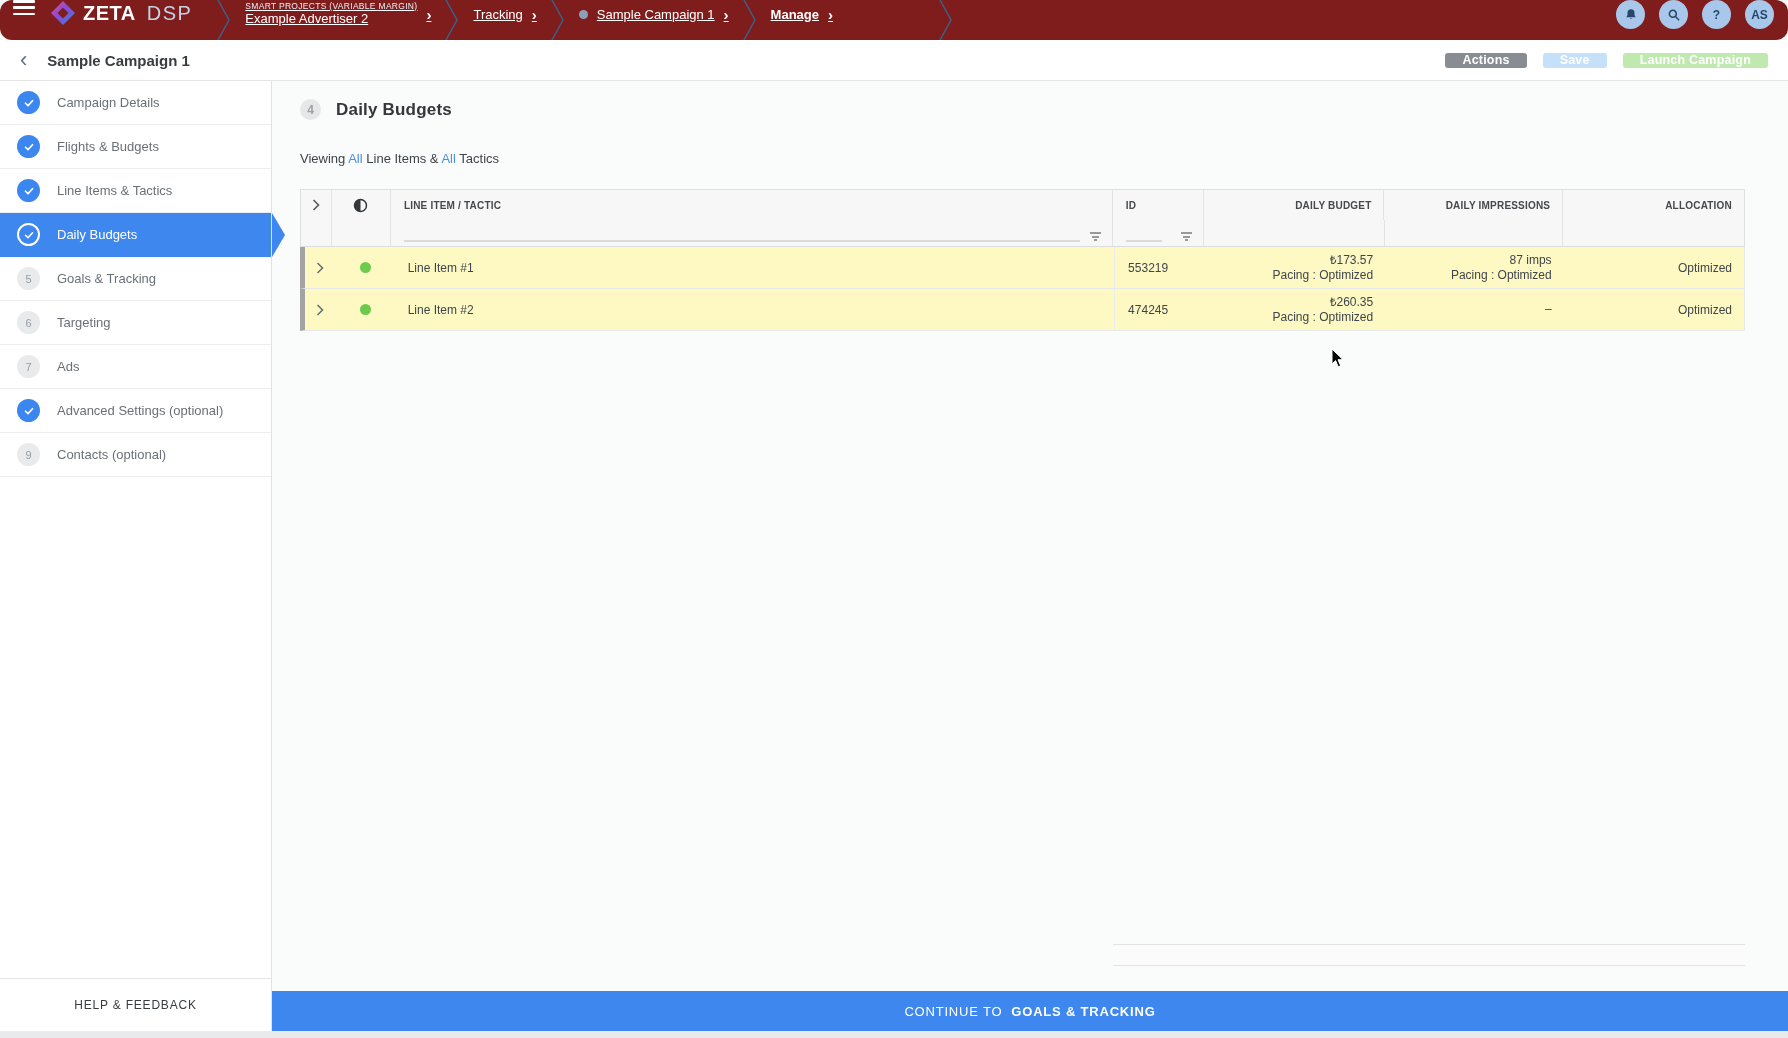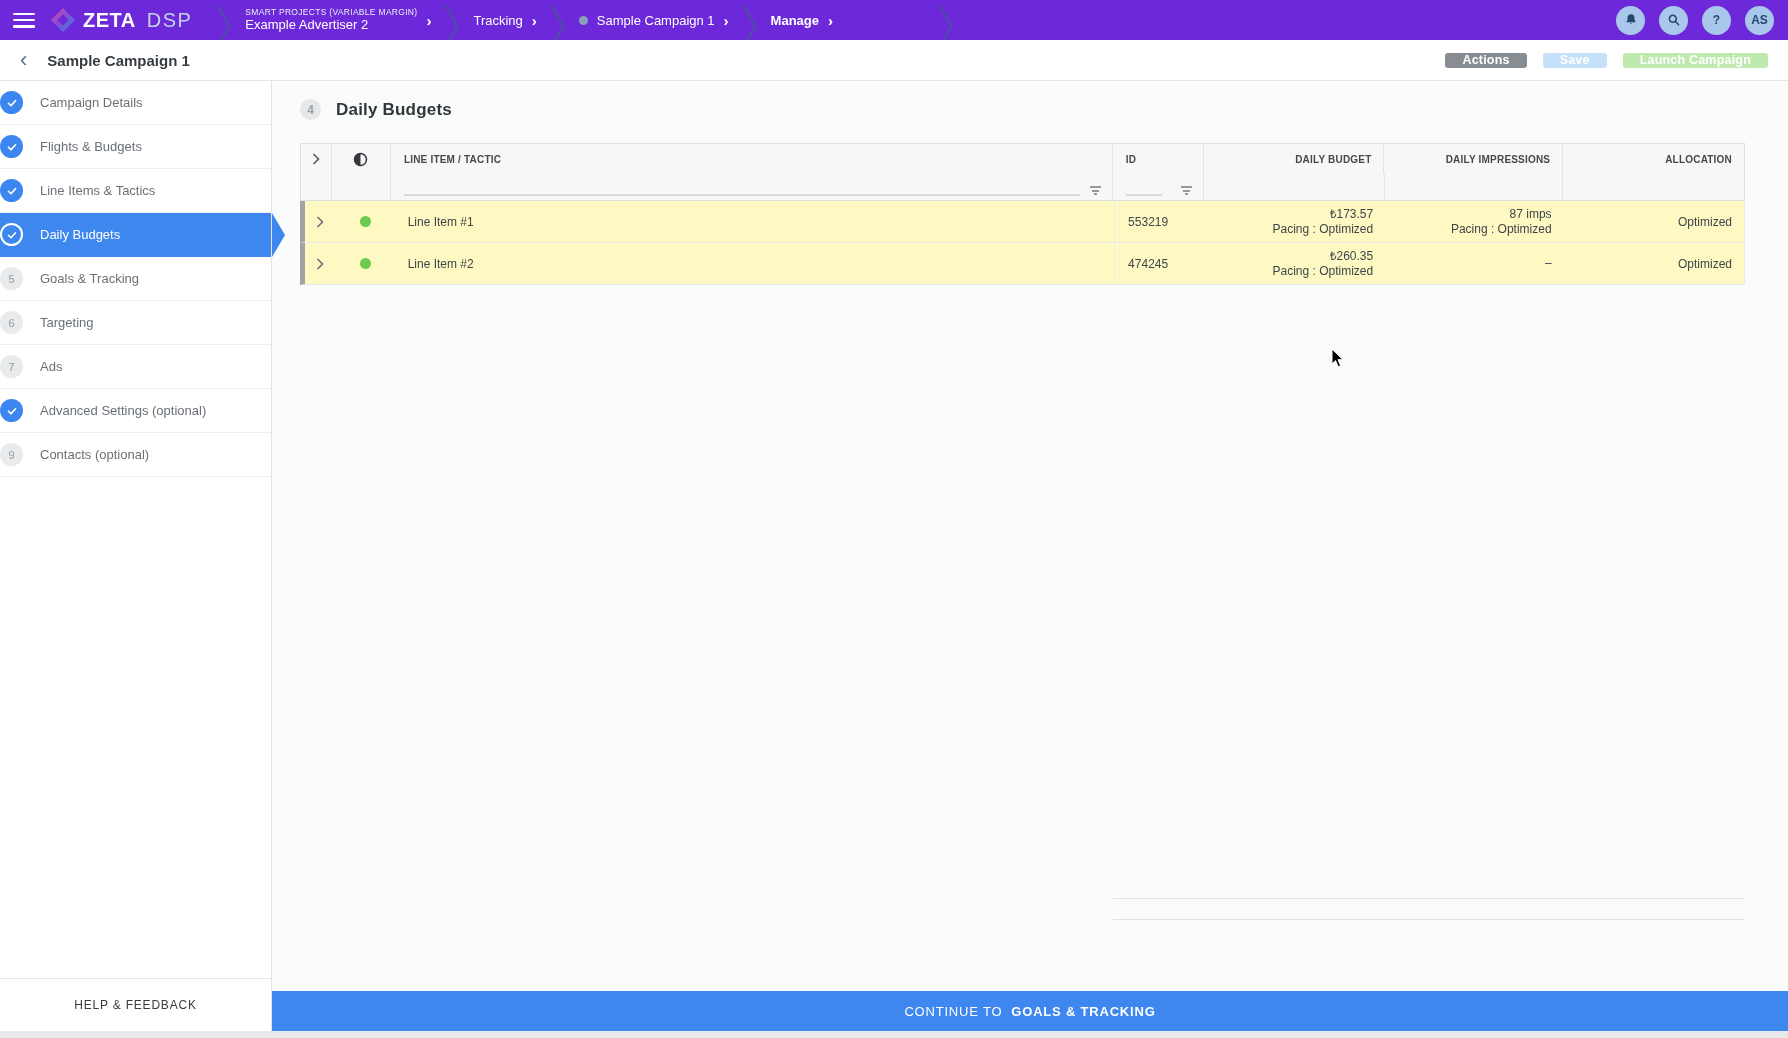--- a/index.html
+++ b/index.html
@@ -1,27 +1,27 @@
 <!DOCTYPE html>
 <html><head>
 <meta charset="utf-8">
 <style>
   * { margin:0; padding:0; box-sizing:border-box; }
   html,body { width:1788px; height:1038px; }
   body { font-family:"Liberation Sans", sans-serif; background:#F7F8F8; }
   .screen { width:1788px; height:1038px; position:relative; overflow:hidden; display:flex; flex-direction:column; background:#F7F8F8; }
 
   
-  .topnav { height:40px; background:#6d28d9; display:flex; align-items:center; color:#fff; flex-shrink:0; }
+  .topnav { height:40px; background:#7f1d1d; display:flex; align-items:flex-start; color:#fff; flex-shrink:0;border-radius:12px; }
   .hamburger { width:22px; height:15px; display:flex; flex-direction:column; justify-content:space-between; margin:0 15px 0 13px; cursor:pointer; }
   .hamburger span { display:block; height:2.5px; background:#fff; border-radius:1px; }
   .logo { display:flex; align-items:center; gap:7px; }
   .brand { font-size:20px; font-weight:bold; letter-spacing:0.5px; }
   .product { font-size:20px; font-weight:400; color:#C3D3E6; letter-spacing:1.5px; margin-left:4px; }
-  .crumbs { display:flex; align-items:stretch; height:28px; margin-left:24px; }
+  .crumbs { display:flex; align-items:stretch; height:28px; margin-left:24px;text-decoration:underline; }
   .crumb-sep { flex-shrink:0; }
   .crumb { display:flex; align-items:center; padding:0 13px; gap:9px; font-size:13px; white-space:nowrap; }
   .crumb-col { display:flex; flex-direction:column; justify-content:center; line-height:1.25; }
   .crumb-eyebrow { font-size:8.5px; letter-spacing:0.3px; color:#EAF0F7; }
   .crumb-label { font-size:13px; }
   .crumb-bold { font-weight:bold; }
   .crumb-chev { font-size:15px; font-weight:bold; color:#fff; line-height:1; }
   .crumb-dot { width:9px; height:9px; border-radius:50%; background:#8BA0B8; flex-shrink:0; }
   .crumb-spacer { width:92px; }
   .nav-right { margin-left:auto; display:flex; align-items:center; padding-right:14px; }
@@ -33,21 +33,21 @@
   .page-title { font-size:15px; font-weight:bold; color:#383D42; margin-left:16px; }
   .hdr-btns { margin-left:auto; display:flex; align-items:center; }
   .btn { height:15px; border-radius:3px; border:none; font-family:inherit; font-size:12.5px; font-weight:bold; color:#fff; display:flex; align-items:center; justify-content:center; padding:0 17px; margin-left:16px; cursor:pointer; letter-spacing:0.2px; }
   .btn-actions { background:#878D92; }
   .btn-save { background:#C5E1F9; }
   .btn-launch { background:#BFE9AE; }
 
   
   .body-row { flex:1; display:flex; min-height:0; }
   .sidebar { width:272px; background:#fff; border-right:1px solid #E0E2E3; flex-shrink:0; overflow:visible; z-index:3; }
-  .side-item { height:44px; display:flex; align-items:center; gap:17px; border-bottom:1px solid #EDEEEF; font-size:13px; color:#6A7077; cursor:pointer; position:relative; background:#fff; }
+  .side-item { height:44px; display:flex; align-items:center; gap:17px; padding-left:17px; border-bottom:1px solid #EDEEEF; font-size:13px; color:#6A7077; cursor:pointer; position:relative; background:#fff; }
   .side-item.active { background:#3D87EE; color:#fff; border-bottom-color:#3D87EE; }
   .side-item.active::after { content:""; position:absolute; left:272px; top:0; width:0; height:0; border-top:22px solid transparent; border-bottom:22px solid transparent; border-left:13px solid #3D87EE; }
   .step-circle { width:23px; height:23px; border-radius:50%; display:flex; align-items:center; justify-content:center; flex-shrink:0; }
   .step-circle.done { background:#3B86EF; }
   .step-circle.active-ring { background:transparent; border:2px solid #fff; }
   .step-circle.num { background:#E9EAEB; color:#959CA3; font-size:11px; }
 
   .content { flex:1; background:#FAFBFB; position:relative; overflow:hidden; }
   .step-heading { margin:18px 0 0 28px; display:flex; align-items:center; gap:15px; }
   .step-num-circle { width:21px; height:21px; border-radius:50%; background:#E6E7E8; color:#9CA2A7; font-size:12px; font-weight:bold; display:flex; align-items:center; justify-content:center; }
@@ -250,20 +250,27 @@
         <span>Contacts (optional)</span>
       </div>
     </aside>
 
     <main class="content">
       <div class="step-heading">
         <span class="step-num-circle">4</span>
         <h1 class="main-title">Daily Budgets</h1>
       </div>
 
+      <div class="viewing">
+        <span>Viewing</span>
+        <span class="lnk">All</span>
+        <span>Line Items &amp;</span>
+        <span class="lnk">All</span>
+        <span>Tactics</span>
+      </div>
 
       <div class="grid">
 
         <div class="grid-header">
           <div class="hc c-expand">
             <svg width="8" height="12" viewBox="0 0 8 12">
                 <polyline points="1.5,1 6.5,6 1.5,11" fill="none" stroke="#55595D" stroke-width="1.6"></polyline>
               </svg>
           </div>
           <div class="hc c-status">

